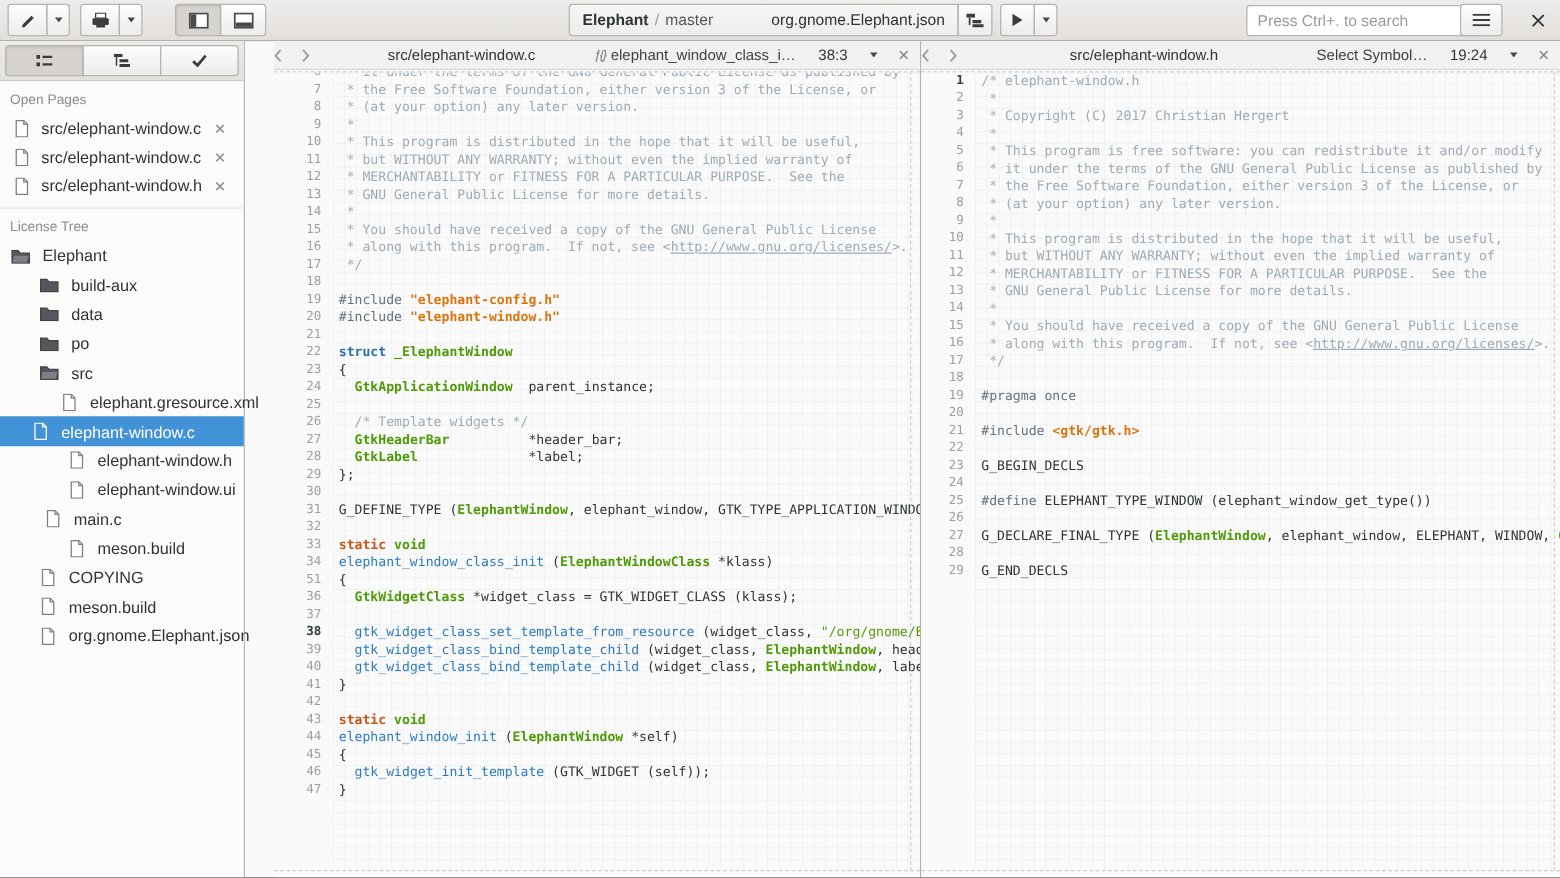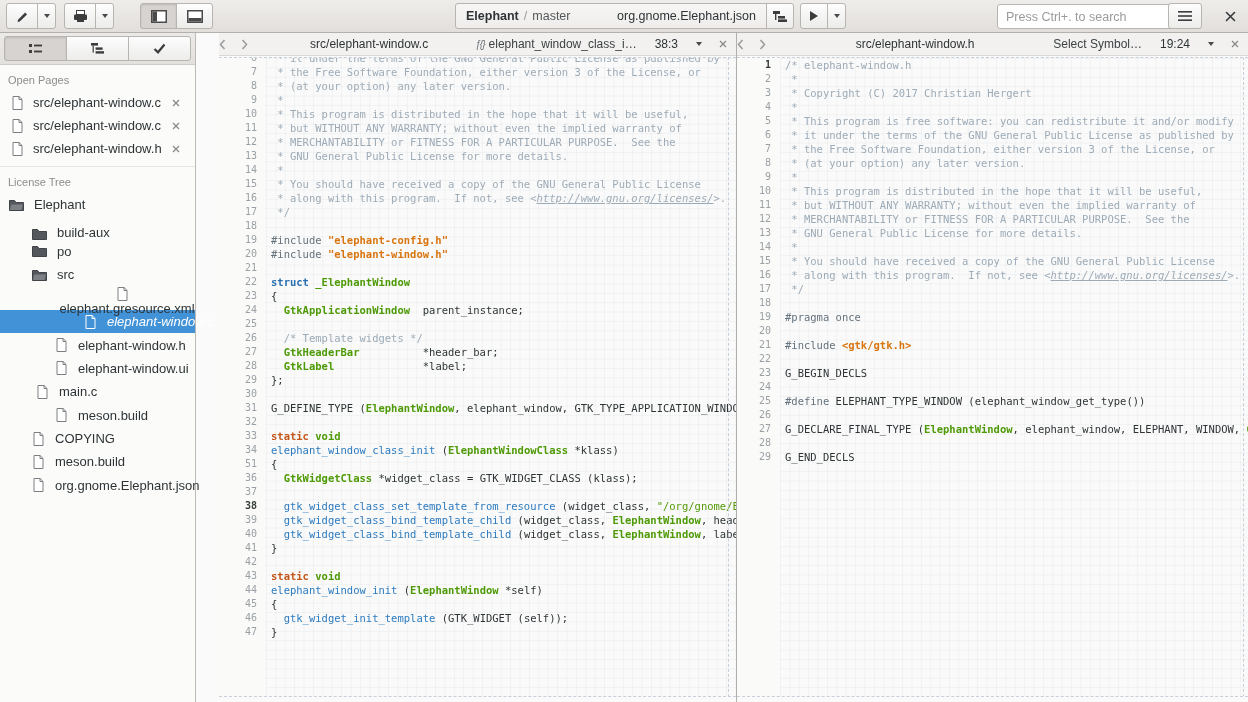--- a/index.html
+++ b/index.html
@@ -108,21 +108,21 @@
       linear-gradient(to bottom, rgba(90,100,110,.055) 1px, transparent 1px);
     background-size:9.4px 9.4px;
   }
   .code-line{ height:14px; padding-left:5px; }
   .clip-top .scrollable{ margin-top:-7px; }
   .vguide{ position:absolute; top:-1px; bottom:-1px; width:0; border-left:1px dashed #c7d0d9; }
   .pane-left .vguide{ right:7px; }
   .pane-right .vguide{ right:4px; }
   
   .tk-com{ color:#9dabb7; }
-  .tk-lnk{ color:#9dabb7; font-style:italic; text-decoration:underline; }
+  .tk-lnk{ color:#9dabb7; text-decoration:underline; }
   .tk-kw { color:#2a6fb0; font-weight:bold; }
   .tk-st { color:#c4571a; font-weight:bold; }
   .tk-ty { color:#4e9a06; font-weight:bold; }
   .tk-fn { color:#2d7bbf; }
   .tk-dir{ color:#64727e; }
   .tk-inc{ color:#d9750f; font-weight:bold; }
   .tk-str{ color:#559a06; }
   .tk-txt{ color:#2e3436; }
   svg{ display:block; }
 </style>
@@ -305,55 +305,63 @@
     <div id="project-tree">
         <div class="tree-row" style="padding-left: 9px;">
           <span>
             <svg width="15" height="12" viewBox="0 0 15 12">
               <path d="M.5 1.5 h5 l1.6 2 H14.5 v8 H.5 Z" fill="#54575b" stroke="#404348"></path>
               <path d="M2.2 5.5 H14 L12.4 11 H1 Z" fill="#7d8186"></path>
             </svg>
           </span>
           <span class="lbl">Elephant</span>
         </div>
-        <div class="tree-row" style="padding-left: 32px; align-items: flex-end;">
+        <div class="tree-row" style="padding-left: 32px;">
           <span>
             <svg width="15" height="12" viewBox="0 0 15 12">
               <path d="M.5 1.5 h5 l1.6 2 H14.5 v8 H.5 Z" fill="#54575b" stroke="#404348"></path>
             </svg>
           </span>
           <span class="lbl">build-aux</span>
+        </div>
+        <div class="tree-row" style="padding-left: 32px;">
+          <span>
+            <svg width="15" height="12" viewBox="0 0 15 12">
+              <path d="M.5 1.5 h5 l1.6 2 H14.5 v8 H.5 Z" fill="#54575b" stroke="#404348"></path>
+            </svg>
+          </span>
+          <span class="lbl">data</span>
         </div>
         <div class="tree-row" style="padding-left: 32px;">
           <span>
             <svg width="15" height="12" viewBox="0 0 15 12">
               <path d="M.5 1.5 h5 l1.6 2 H14.5 v8 H.5 Z" fill="#54575b" stroke="#404348"></path>
             </svg>
           </span>
           <span class="lbl">po</span>
         </div>
         <div class="tree-row" style="padding-left: 32px;">
           <span>
             <svg width="15" height="12" viewBox="0 0 15 12">
               <path d="M.5 1.5 h5 l1.6 2 H14.5 v8 H.5 Z" fill="#54575b" stroke="#404348"></path>
               <path d="M2.2 5.5 H14 L12.4 11 H1 Z" fill="#7d8186"></path>
             </svg>
           </span>
           <span class="lbl">src</span>
         </div>
-        <div class="tree-row" style="padding-left: 49px; flex-direction: column;">
+        <div class="tree-row" style="padding-left: 49px;">
           <span>
             <svg width="13" height="14" viewBox="0 0 13 14">
               <path d="M2 .5 h6 L11 3.4 V13.5 H2 Z" fill="#fff" stroke="#7c7f81"></path>
               <path d="M8 .5 V3.5 H11" fill="none" stroke="#7c7f81"></path>
             </svg>
           </span>
           <span class="lbl">elephant.gresource.xml</span>
         </div>
-        <div class="tree-row selected" style="padding-left: 84px; font-style: italic;">
+        <div class="tree-row selected" style="padding-left: 26px;">
           <span>
             <svg width="13" height="14" viewBox="0 0 13 14">
               <path d="M2 .5 h6 L11 3.4 V13.5 H2 Z" fill="none" stroke="#fff"></path>
               <path d="M8 .5 V3.5 H11" fill="none" stroke="#fff"></path>
             </svg>
           </span>
           <span class="lbl">elephant-window.c</span>
         </div>
         <div class="tree-row" style="padding-left: 55px;">
           <span>

